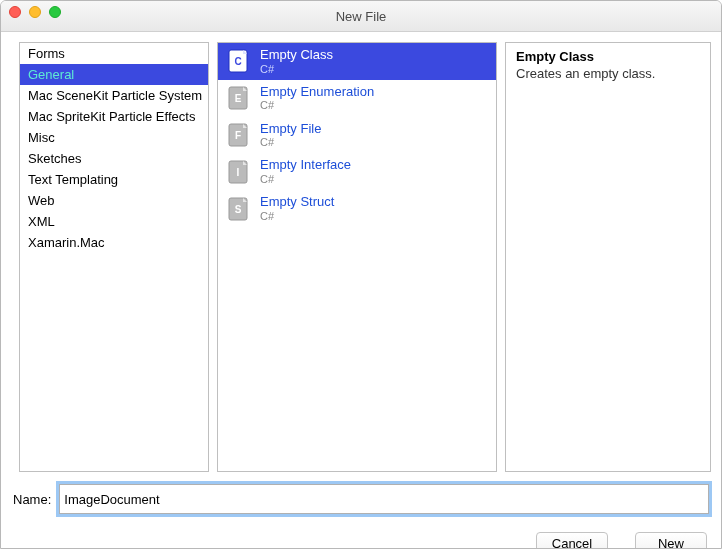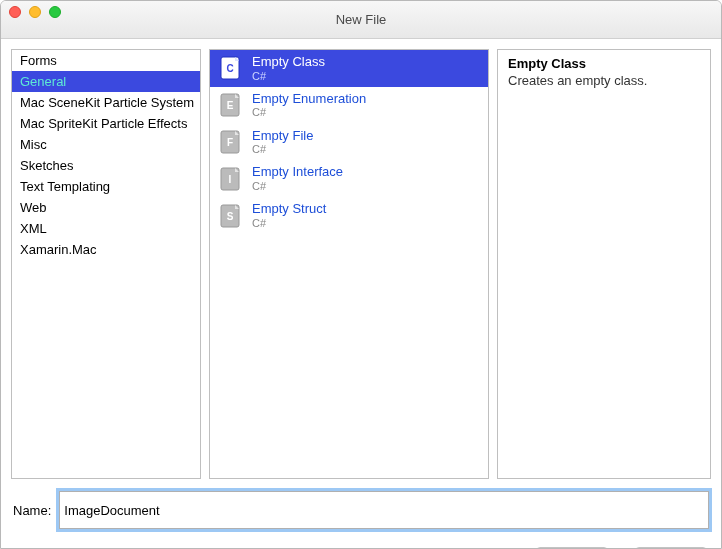--- a/index.html
+++ b/index.html
@@ -8,21 +8,21 @@
       font-size: 13px;
       background: #fff;
       width: 722px;
       height: 549px;
       overflow: hidden;
       position: relative;
       border: 1px solid #b8b8b8;
       border-radius: 6px 6px 0 0;
     }
     .titlebar {
-      height: 38px;
+      height: 31px;
       background: linear-gradient(#f7f7f7, #e8e8e8);
       border-bottom: 1px solid #d0d0d0;
       display: flex;
       align-items: center;
       position: relative;
     }
     .traffic-lights {
       position: absolute;
       left: 8px;
       top: 5px;
@@ -38,21 +38,21 @@
       display: flex;
       gap: 8px;
       padding: 10px 10px 0 10px;
       height: 440px;
     }
     .col {
       border: 1px solid #bfbfbf;
       background: #fff;
       overflow: hidden;
     }
-    .col.categories { width: 190px; }
+    .col.categories { width: 190px; margin-left: 8px; }
     .col.templates { width: 280px; }
     .col.desc { flex: 1; padding: 6px 10px; }
     .cat-item {
       padding: 3px 8px;
       font-size: 13px;
       white-space: nowrap;
       cursor: default;
       color: #000;
     }
     .cat-item.selected { background: #3b49df; color: #5eead4; }
@@ -79,21 +79,21 @@
     .desc-text { font-size: 13px; color: #333; }
     .name-row {
       display: flex;
       align-items: center;
       gap: 8px;
       padding: 12px 12px 4px 12px;
     }
     .name-label { font-size: 13px; }
     .name-input {
       flex: 1;
-      height: 38px;
+      height: 30px;
       border: 1px solid #b0b0b0;
       border-radius: 0;
       padding: 2px 4px;
       font-size: 13px;
       font-family: inherit;
       outline: none;
       box-shadow: 0 0 0 3px #9dc8f4;
     }
     .button-row {
       display: flex;

